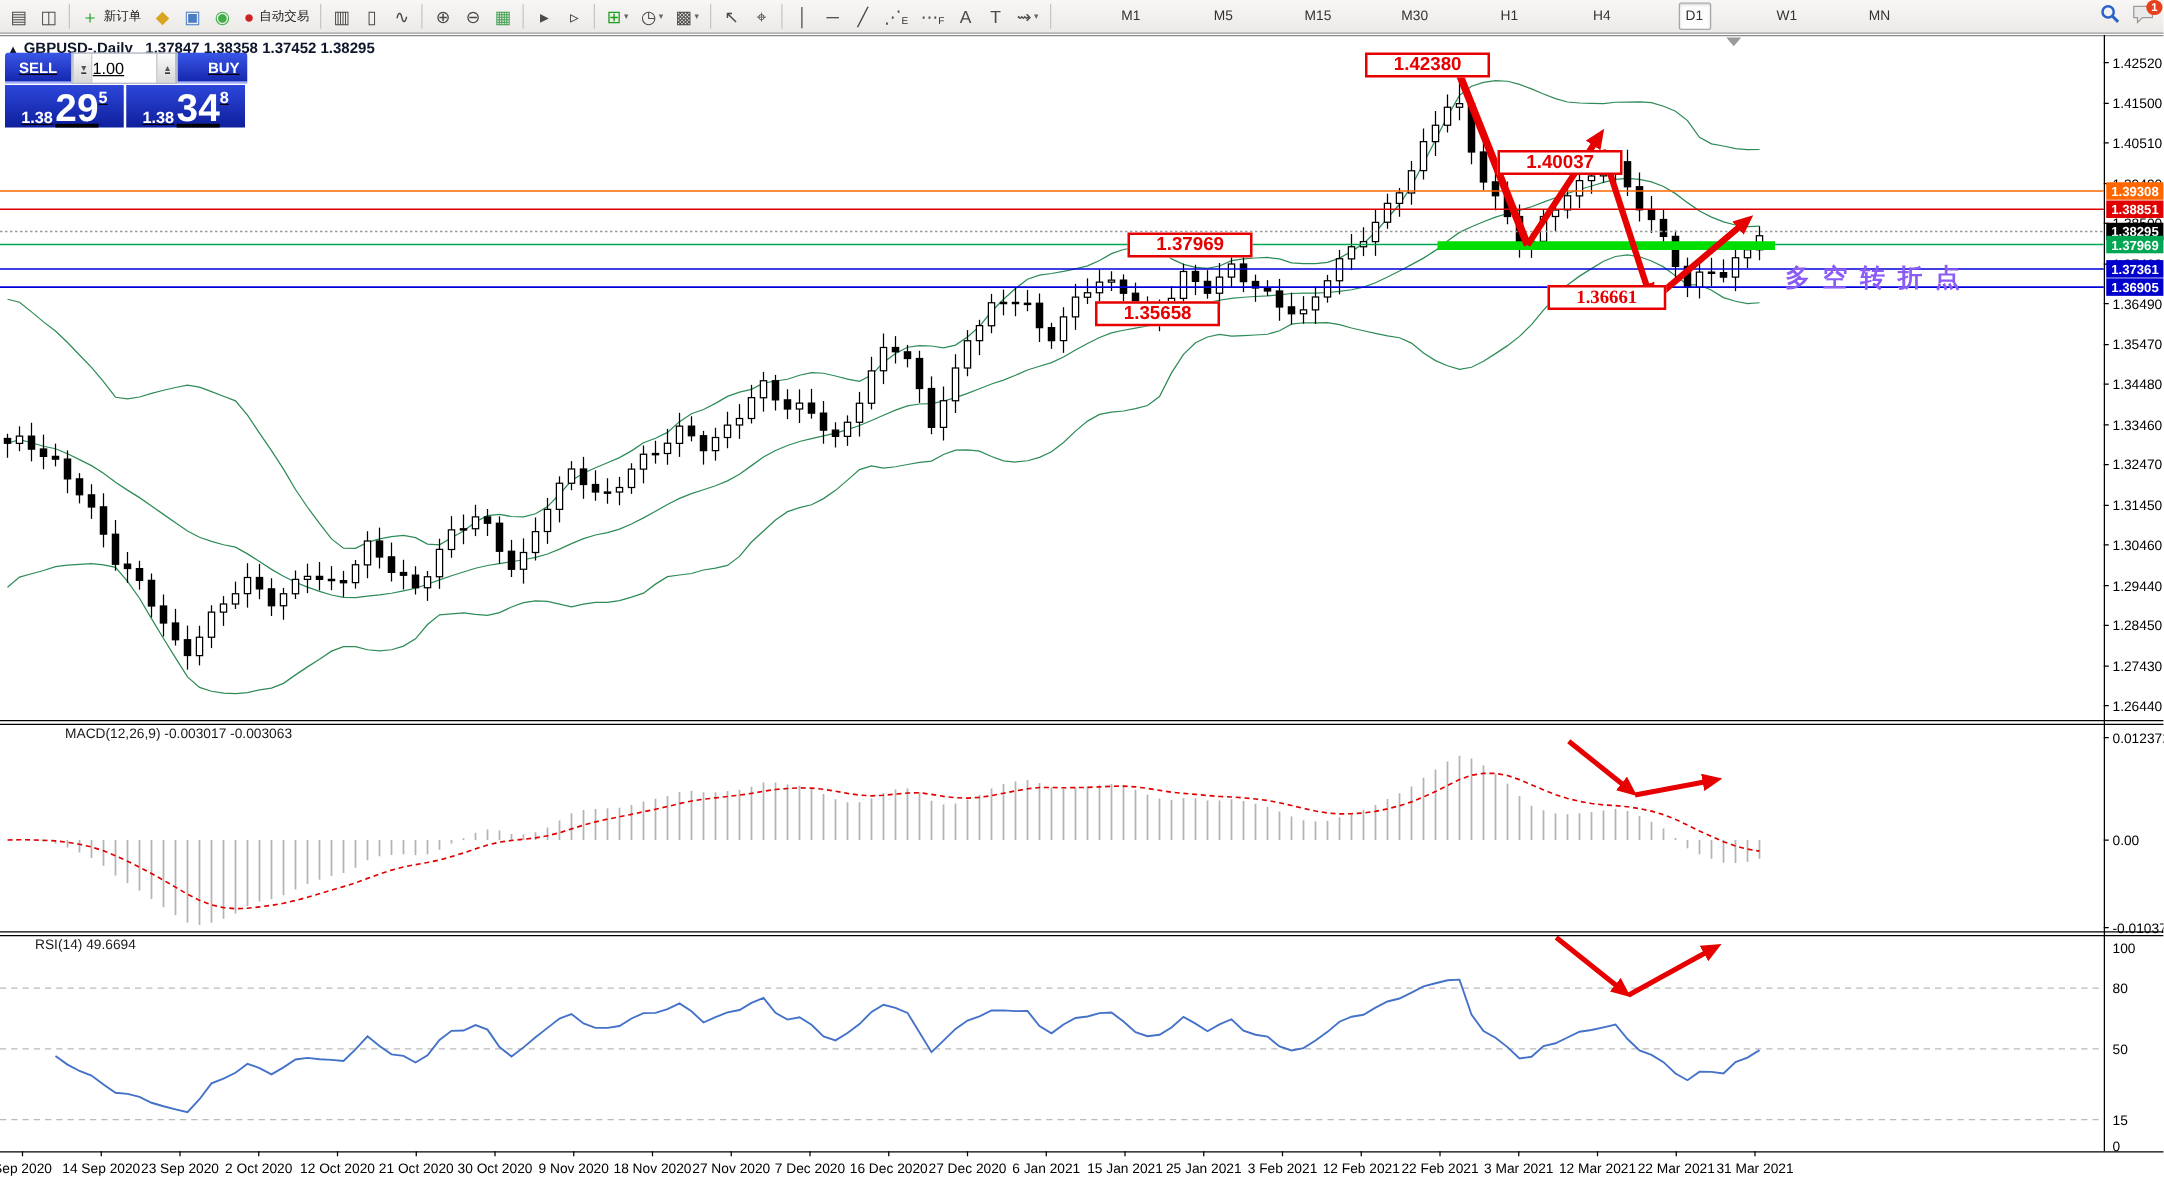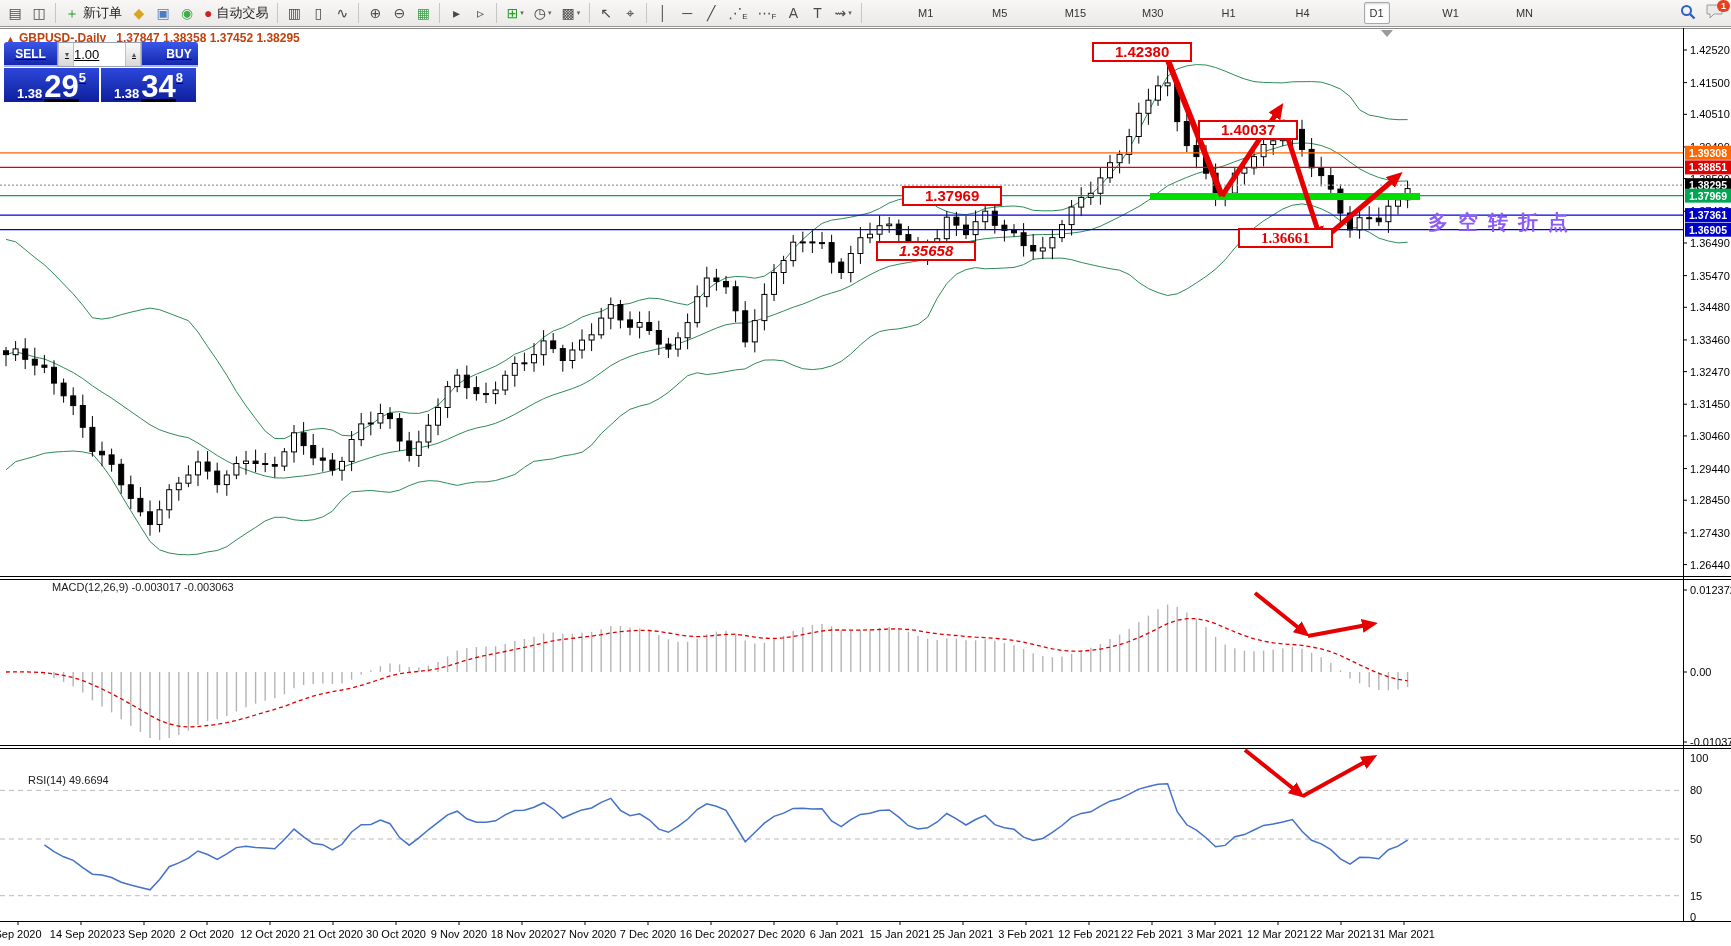--- a/index.html
+++ b/index.html
@@ -6,31 +6,31 @@
     font-family:"Liberation Sans",sans-serif;-webkit-font-smoothing:antialiased;}
   #stage{position:relative;width:1731px;height:946px;background:#fff;}
   
   #toolbar{position:absolute;top:0;left:0;right:0;height:27px;display:flex;align-items:center;
     background:linear-gradient(#f8f7f6,#eceae7);border-bottom:1px solid #969696;padding-left:3px;box-sizing:border-box;}
   .tbtn{height:22px;min-width:22px;border:1px solid transparent;background:transparent;display:inline-flex;
     align-items:center;justify-content:center;font:12px "Liberation Sans",sans-serif;padding:0 3px;margin:0 1px;cursor:pointer;border-radius:2px;}
   .tactive{background:#fdfdfd;border:1px solid #a8a8a8;box-shadow:inset 0 1px 2px #d5d5d5;}
   .ttf{font-size:11px;color:#333;min-width:26px;margin-left:47px;}
   .tglyph{font-size:14px;color:#4a4a4a;line-height:1;}
-  .tlabel{margin-left:4px;color:#1a1a1a;font-size:13px;}
+  .tlabel{margin-left:4px;color:#1a1a1a;font-size:10px;}
   .tsub{font-size:8px;color:#333;margin-top:7px;}
   .tdrop{font-size:7px;color:#666;margin-left:2px;}
   .tsep{width:1px;height:20px;background:#c6c6c6;margin:0 4px;display:inline-block;flex:none;}
   #toolbar-right{position:absolute;right:8px;top:0;height:27px;display:flex;align-items:center;gap:10px;}
   #chat-wrap{position:relative;}
   #chat-badge{position:absolute;top:-4px;right:-7px;background:#e8401c;color:#fff;border-radius:8px;
     font:bold 9px "Liberation Sans",sans-serif;padding:1px 4px;line-height:10px;}
   
   #cv{position:absolute;top:28px;left:0;}
-  #chart-title{position:absolute;top:31px;left:6px;font:bold 12px "Liberation Sans",sans-serif;color:#c2410c;z-index:3;}
+  #chart-title{position:absolute;top:31px;left:6px;font:bold 12px "Liberation Sans",sans-serif;color:#0f172a;z-index:3;}
   #chart-title .tri{font-size:9px;margin-right:4px;}
   #chart-title .ohlc{margin-left:10px;font-weight:bold;}
   .ind-label{position:absolute;font:11px "Liberation Sans",sans-serif;color:#1a1a1a;z-index:3;}
   .ann-box{position:absolute;border:2px solid #e60000;color:#e60000;background:#fff;
     font:bold 15px "Liberation Sans",sans-serif;line-height:16px;padding:0 21px;z-index:5;white-space:nowrap;}
   #cn-text{position:absolute;color:#8b5cf6;font:bold 20px "Liberation Sans",sans-serif;letter-spacing:10px;z-index:4;white-space:nowrap;}
   
   #trade-panel{position:absolute;top:42px;left:4px;width:194px;z-index:6;font-family:"Liberation Sans",sans-serif;text-decoration:underline;}
   .tp-row1{display:flex;height:25px;}
   .tp-sell,.tp-buy{width:53px;border:none;color:#fff;font:bold 12px "Liberation Sans",sans-serif;cursor:pointer;
@@ -800,24 +800,24 @@
         <span class="tp-small">1.38</span>
           <span class="tp-big">34</span>
           <span class="tp-sup">8</span>
       </div>
     </div>
   </div>
 
   <div class="ind-label" style="top:581px;left:4px;padding-left:48px;">
     <span>MACD(12,26,9)</span> <span>-0.003017 -0.003063</span>
   </div>
-  <div class="ind-label" style="top:774px;left:3px;padding-left:25px;">
+  <div class="ind-label" style="top:750px;left:3px;padding-left:25px;">
     <span>RSI(14)</span> <span>49.6694</span>
   </div>
 
   <div id="cn-text" style="left: 1428px; top: 209px;">多空转折点</div>
 
 <div class="ann-box" style="left: 1092px; top: 42px;">1.42380</div>
     <div class="ann-box" style="left: 1198px; top: 120px;">1.40037</div>
     <div class="ann-box" style="left: 902px; top: 186px;">1.37969</div>
     <div class="ann-box" style="left: 1238px; top: 228px; font-family: Liberation Serif, serif;">1.36661</div>
-    <div class="ann-box" style="left: 876px; top: 241px; font-style: italic;">1.35658</div>
+    <div class="ann-box" style="left: 876px; top: 241px;">1.35658</div>
   </div>
 
 </body></html>

